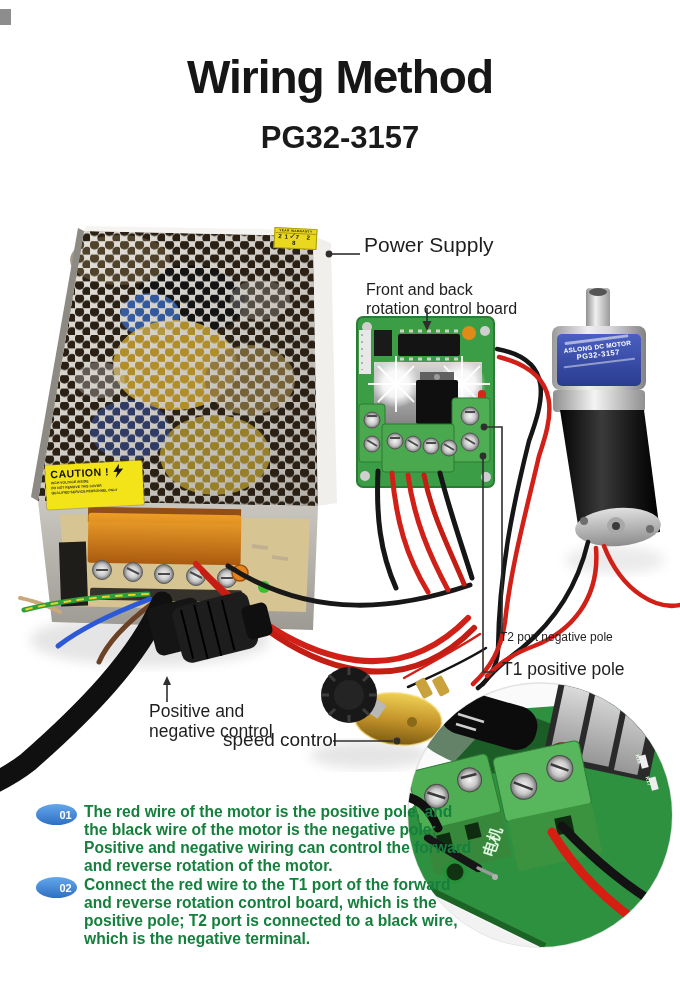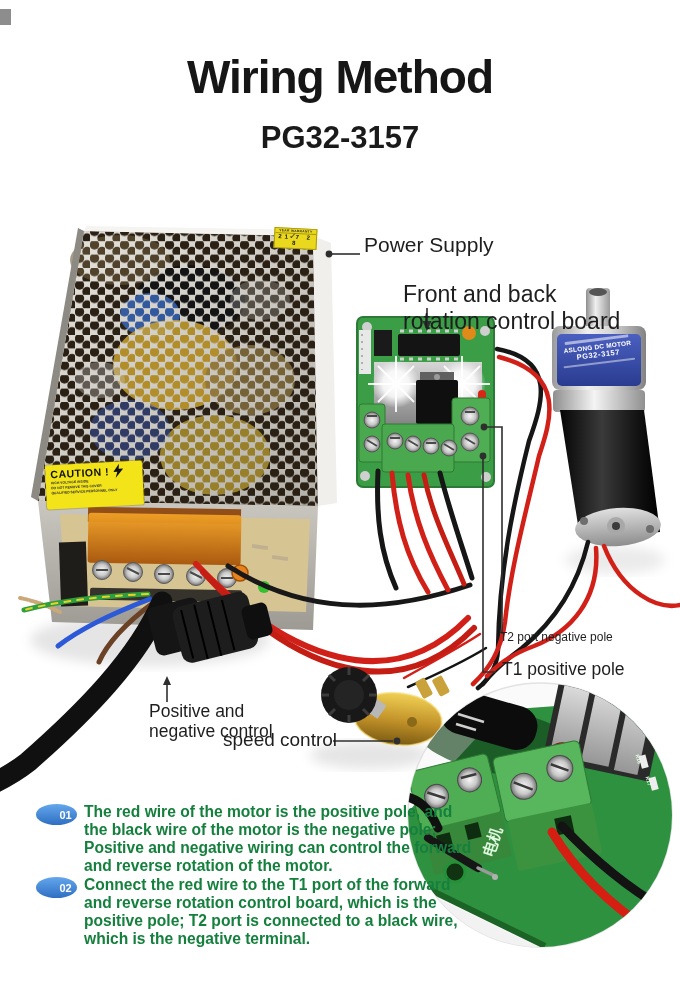--- a/index.html
+++ b/index.html
@@ -385,21 +385,21 @@
   <div class="brand">ASLONG DC MOTOR</div>
   <div class="mdl">PG32-3157</div>
   <div class="bar2"></div>
 </div>
 
 <div id="silk-motor">电机</div>
 <div class="silk-r" style="left:634px;top:756px;">R16</div>
 <div class="silk-r" style="left:644px;top:778px;">R17</div>
 
 <div class="lbl" style="left:364px;top:233px;font-size:21px;">Power Supply</div>
-<div class="lbl" style="left:403px;top:281px;font-size:23px;">Front and back
+<div class="lbl" style="left:366px;top:281px;font-size:16px;">Front and back
 rotation control board</div>
 <div class="lbl" style="left:500px;top:631px;font-size:12px;">T2 port negative pole</div>
 <div class="lbl" style="left:502px;top:659px;font-size:17.5px;">T1 positive pole</div>
 <div class="lbl" style="left:111px;top:701px;font-size:17.5px;margin-left:38px;">Positive and
 negative control</div>
 <div class="lbl" style="left:223px;top:729px;font-size:19px;">speed control</div>
 
 <div class="note" style="left:36px;top:803px;">
   <div class="badge">01</div>
   <div class="ntext">The red wire of the motor is the positive pole, and the black wire of the motor is the negative pole; Positive and negative wiring can control the forward and reverse rotation of the motor.</div>

